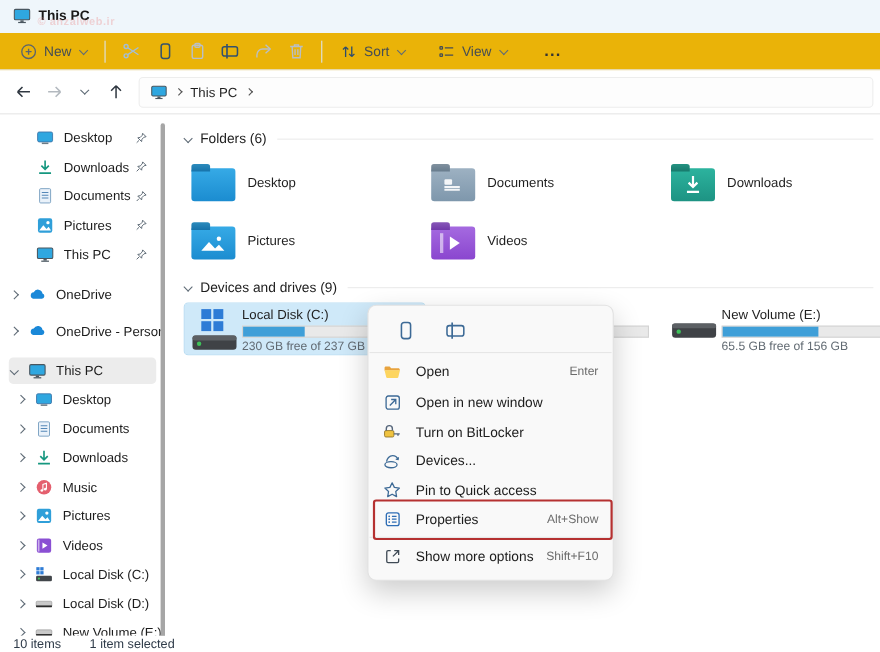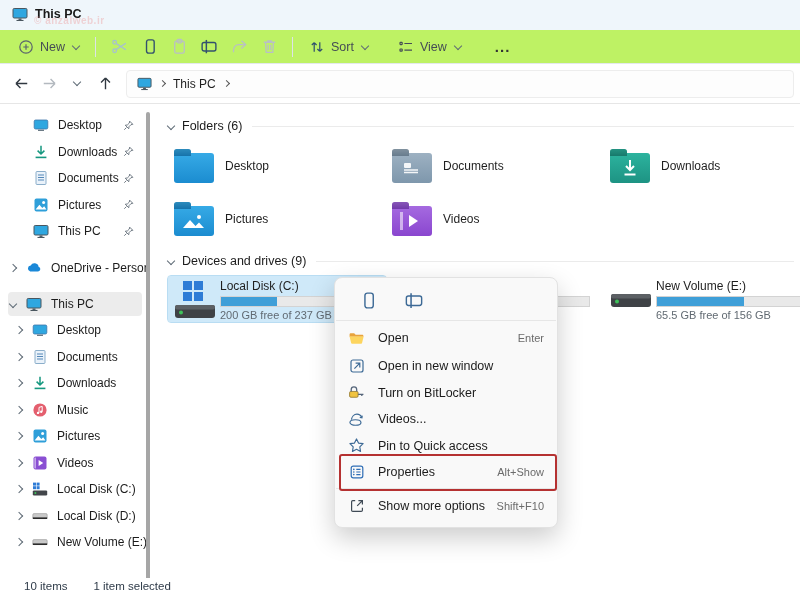--- a/index.html
+++ b/index.html
@@ -4,21 +4,21 @@
 <style>
   * { margin:0; padding:0; box-sizing:border-box; }
   html,body { width:800px; height:593px; overflow:hidden; }
   body { font-family:"Liberation Sans", sans-serif; font-size:12px; color:#1f1f1f; background:#fff; position:relative; }
 
   
   .titlebar { position:absolute; left:0; top:0; width:800px; height:30px; background:#eff6fb; }
   .tab { position:absolute; left:12px; top:6px; display:flex; align-items:center; gap:7px; font-size:12.5px; font-weight:bold; color:#191919; }
   .watermark { position:absolute; left:34px; top:15px; font-size:10px; font-weight:bold; color:rgba(236,150,150,0.38); letter-spacing:.5px; }
 
-  .toolbar { position:absolute; left:0; top:30px; width:800px; height:34px; background:#bef264; border-bottom:1px solid #e4e9ed; display:flex; align-items:center; padding:0 10px; }
+  .toolbar { position:absolute; left:0; top:30px; width:800px; height:34px; background:#eab308; border-bottom:1px solid #e4e9ed; display:flex; align-items:center; padding:0 10px; }
   .tb-btn { display:flex; align-items:center; gap:6px; padding:4px 8px; border-radius:4px; color:#454d55; font-size:12.5px; }
   .tb-ico { width:30px; height:26px; display:flex; align-items:center; justify-content:center; }
   .tb-div { width:1px; height:20px; background:#dde3e8; margin:0 8px; }
   .dots { font-size:15px; letter-spacing:1px; color:#333; padding:0 10px; }
 
   .navbar { position:absolute; left:0; top:64px; width:800px; height:40px; background:#fff; border-bottom:1px solid #e6e6e6; display:flex; align-items:center; }
   .nav-arrows { display:flex; align-items:center; gap:2px; padding-left:8px; }
   .nav-btn { width:26px; height:26px; display:flex; align-items:center; justify-content:center; border-radius:4px; }
   .addressbar { margin-left:8px; height:28px; flex:1; margin-right:6px; border:1px solid #ededed; border-radius:4px; background:#fdfdfd; display:flex; align-items:center; gap:6px; padding:0 10px; }
   .crumb { font-size:12px; color:#1f1f1f; }
@@ -71,21 +71,21 @@
   .cm-iconrow { display:flex; align-items:center; gap:26px; padding:8px 0 8px 24px; }
   .cm-sep { height:1px; background:#e6e6e6; margin:2px 1px; }
   .cm-row { height:26.5px; display:flex; align-items:center; padding:0 13px; position:relative; font-size:12.5px; color:#1c1c1c; }
   .cm-row .mi { width:17px; height:17px; flex:none; display:flex; align-items:center; justify-content:center; }
   .cm-row .ml { margin-left:13px; white-space:nowrap; }
   .cm-row .ms { margin-left:auto; font-size:11px; color:#6b6b6b; }
   .cm-row.tall { height:30px;text-align:right; }
   .hl-box { position:absolute; left:4px; right:0px; top:-5px; bottom:-5px; border:2px solid #b53131; border-radius:3px; pointer-events:none; }
 
   
-  .statusbar { position:absolute; left:0; bottom:0; width:800px; height:15px; display:flex; align-items:center; gap:26px; padding-left:24px; font-size:11.5px; color:#2f3b49; background:#fff; }
+  .statusbar { position:absolute; left:0; bottom:0; width:800px; height:15px; display:flex; align-items:center; gap:26px; padding-left:12px; font-size:11.5px; color:#2f3b49; background:#fff; }
 </style>
 </head>
 <body>
 
 <div class="titlebar">
   <div class="tab">
     <span style="display:flex">
       <svg width="16" height="16" viewBox="0 0 16 16">
           <rect x="1" y="2.5" width="14" height="9.5" rx="1.2" fill="#2fa7e0" stroke="#49565f" stroke-width="1"></rect>
           <rect x="6.5" y="12.5" width="3" height="1.4" fill="#49565f"></rect>
@@ -283,20 +283,29 @@
     <span class="pin">
       <svg width="11" height="11" viewBox="0 0 14 14" fill="none" stroke="#5a6672" stroke-width="1.1">
           <path d="M8.5 1.5l4 4-2.4.5-2.4 2.4-.4 2.7-4.4-4.4 2.7-.4L8 3.9z"></path>
           <path d="M4.3 9.7L1.6 12.4"></path>
         </svg>
     </span>
   </div>
 
   <div class="gap8"></div>
 
+  <div class="srow ind-cloud" style="height:33px">
+    <span class="cr"></span>
+    <span class="sideicon">
+      <svg width="16" height="16" viewBox="0 0 16 16">
+          <path d="M4.2 11.5h7.9a2.4 2.4 0 00.5-4.7A4.2 4.2 0 004.7 5.6a3 3 0 00-.5 5.9z" fill="#1a88d8"></path>
+        </svg>
+    </span>
+    <span class="lbl">OneDrive</span>
+  </div>
 
   <div class="srow ind-cloud" style="height:33px">
     <span class="cr"></span>
     <span class="sideicon">
       <svg width="16" height="16" viewBox="0 0 16 16">
           <path d="M4.2 11.5h7.9a2.4 2.4 0 00.5-4.7A4.2 4.2 0 004.7 5.6a3 3 0 00-.5 5.9z" fill="#1a88d8"></path>
         </svg>
     </span>
     <span class="lbl">OneDrive - Personal</span>
   </div>
@@ -502,21 +511,21 @@
             <rect x="1" y="26" width="40" height="13" rx="3" fill="#3f4246"></rect>
             <rect x="1" y="26" width="40" height="4.5" rx="2" fill="#5c6064"></rect>
             <circle cx="7" cy="33.5" r="2" fill="#3ec25a"></circle>
           </svg>
       </div>
       <div class="d-info">
         <div class="d-name">Local Disk (C:)</div>
         <div class="d-bar">
             <div class="d-fill" style="width: 37%;"></div>
           </div>
-        <div class="d-free">200 GB free of 237 GB</div>
+        <div class="d-free">230 GB free of 237 GB</div>
       </div>
     </div>
 
     <div class="dtile">
       <div class="d-icon" style="padding-top:14px">
         <svg width="44" height="20" viewBox="0 0 44 20">
             <rect x="2" y="3" width="40" height="10" rx="3" fill="#d6d6d6" stroke="#a8a8a8" stroke-width="0.8"></rect>
             <rect x="2" y="11" width="40" height="3" rx="1.2" fill="#232323"></rect>
           </svg>
       </div>
@@ -596,21 +605,21 @@
   </div>
 
   <div class="cm-row">
     <span class="mi">
       <svg width="17" height="17" viewBox="0 0 16 16" fill="none" stroke="#3d6a96" stroke-width="1.1">
           <ellipse cx="7" cy="10.8" rx="5.2" ry="2.6"></ellipse>
           <path d="M3.2 8.2C3.6 5.6 5.6 3 8.4 3c2 0 3.8 1.3 4.6 3.2"></path>
           <path d="M13.4 4.4l-.3 2-2-.4"></path>
         </svg>
     </span>
-    <span class="ml">Videos...</span>
+    <span class="ml">Devices...</span>
   </div>
 
   <div class="cm-row">
     <span class="mi">
       <svg width="17" height="17" viewBox="0 0 16 16" fill="none" stroke="#3d6a96" stroke-width="1.1" stroke-linejoin="round">
           <path d="M8 1.8l1.9 3.9 4.3.6-3.1 3 .7 4.3L8 11.6l-3.8 2 .7-4.3-3.1-3 4.3-.6z"></path>
         </svg>
     </span>
     <span class="ml">Pin to Quick access</span>
   </div>

